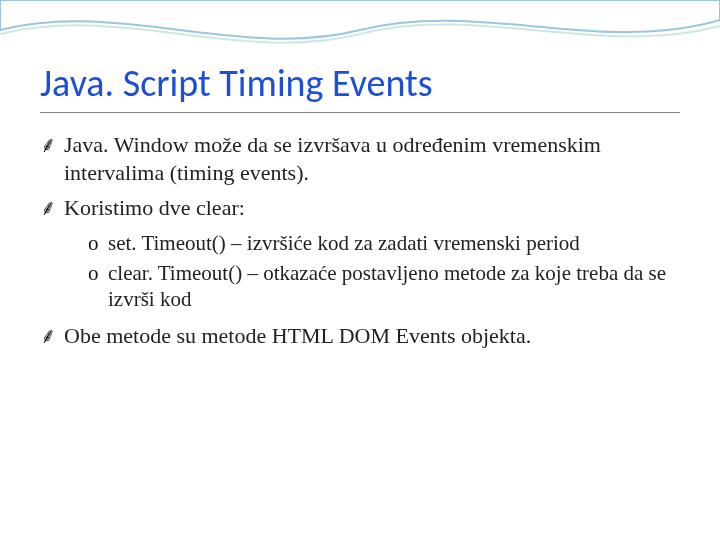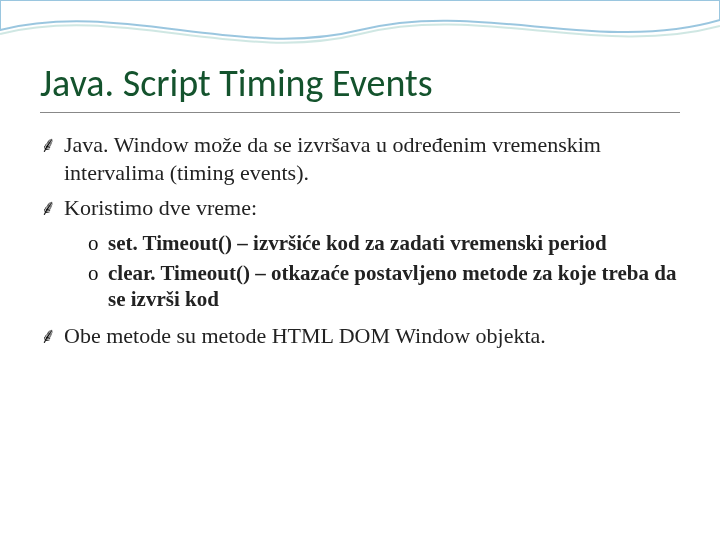--- a/index.html
+++ b/index.html
@@ -28,21 +28,21 @@
   }
   .content {
     position: relative;
     z-index: 1;
     padding: 60px 40px 0 40px;
   }
   .title {
     font-family: Calibri, "Segoe UI", Arial, sans-serif;
     font-size: 38px;
     font-weight: 400;
-    color: #14532d;
+    color: #1d4ed8;
     margin: 0 0 6px 0;
     padding-bottom: 6px;
     border-bottom: 1px solid #888;
   }
   .body {
     margin-top: 18px;
     font-size: 22px;
     color: #222;
     line-height: 1.25;
   }
@@ -67,21 +67,20 @@
     margin-bottom: 4px;
     font-size: 21px;
   }
   .b2 .glyph {
     flex: 0 0 auto;
     width: 20px;
     color: #111;
   }
   .b2 .text {
     flex: 1 1 auto;
-    font-weight: bold;
   }
 </style>
 </head>
 <body>
 
 <div class="slide">
 
   <svg class="wave" viewBox="0 0 720 60" preserveAspectRatio="none">
     <path d="M0,30 C120,0 240,60 360,30 C480,0 600,55 720,20 L720,0 L0,0 Z" fill="none" stroke="#57a0c9" stroke-width="2" opacity="0.6"></path>
     <path d="M0,34 C120,4 240,64 360,34 C480,4 600,58 720,26" fill="none" stroke="#9fd0c7" stroke-width="2" opacity="0.5"></path>
@@ -93,34 +92,34 @@
 
     <div class="body">
 
       <div class="b1">
         <span class="glyph">⸙</span>
         <span class="text">Java. Window može da se izvršava u određenim vremenskim intervalima (timing events).</span>
       </div>
 
       <div class="b1">
         <span class="glyph">⸙</span>
-        <span class="text">Koristimo dve vreme:</span>
+        <span class="text">Koristimo dve clear:</span>
       </div>
 
       <div class="b2list">
         <div class="b2">
           <span class="glyph">o</span>
           <span class="text">set. Timeout() – izvršiće kod za zadati vremenski period</span>
         </div>
         <div class="b2">
           <span class="glyph">o</span>
           <span class="text">clear. Timeout() – otkazaće postavljeno metode za koje treba da se izvrši kod</span>
         </div>
       </div>
 
       <div class="b1">
         <span class="glyph">⸙</span>
-        <span class="text">Obe metode su metode HTML DOM Window objekta.</span>
+        <span class="text">Obe metode su metode HTML DOM Events objekta.</span>
       </div>
 
     </div>
   </div>
 </div>
 
 </body></html>

